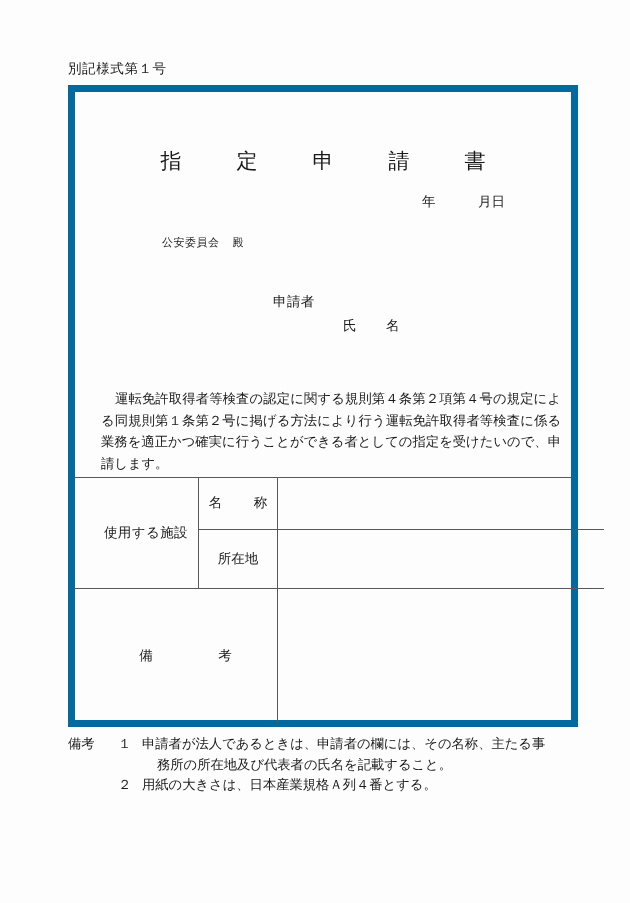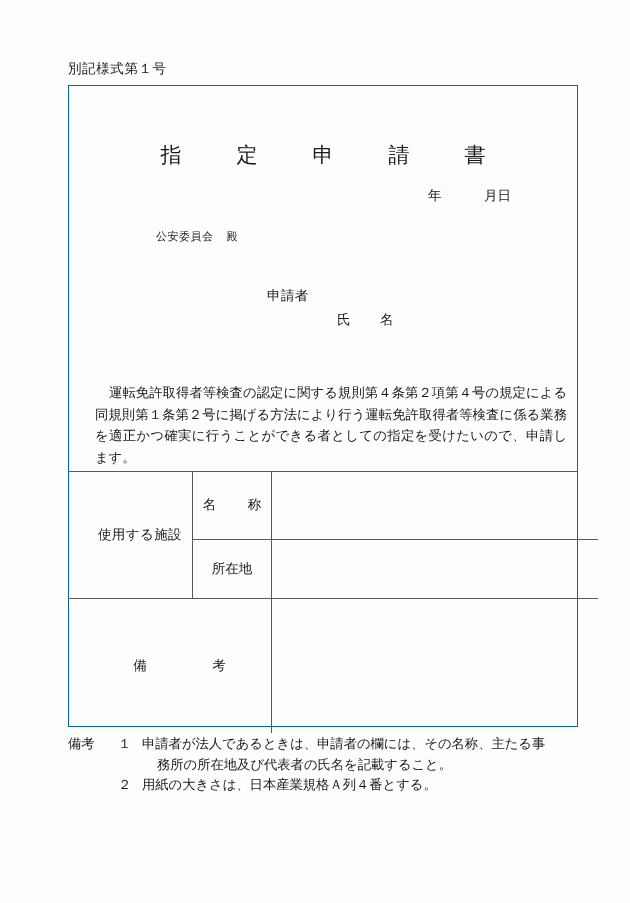--- a/index.html
+++ b/index.html
@@ -27,21 +27,21 @@
     white-space: nowrap;
   }
 
   
   .frame {
     position: absolute;
     left: 68px;
     top: 85px;
     width: 510px;
     height: 642px;
-    border: 1px solid #0369a1;
+    border: 7px solid #0369a1;
     box-sizing: border-box;
   }
 
   
   .upper {
     position: relative;
     height: 385px;
     box-sizing: border-box;
   }
 
@@ -154,21 +154,21 @@
   .cell-facility {
     width: 104px;
     letter-spacing: 0.4px;
   }
   .cell-sub {
     width: 78px;
   }
   .cell-sub .sp { letter-spacing: 9px; text-indent: 9px; display: inline-block; }
   .cell-value { width: 326px; }
 
-  .row-name td { height: 68px; border-radius: 9px; }
+  .row-name td { height: 52px; border-radius: 9px; }
   .row-addr td { height: 58px; }
   .row-remarks td { height: 134px; }
 
   .cell-remarks .sp2 {
     letter-spacing: 26px;
     text-indent: 26px;
     display: inline-block;
   }
 
   

